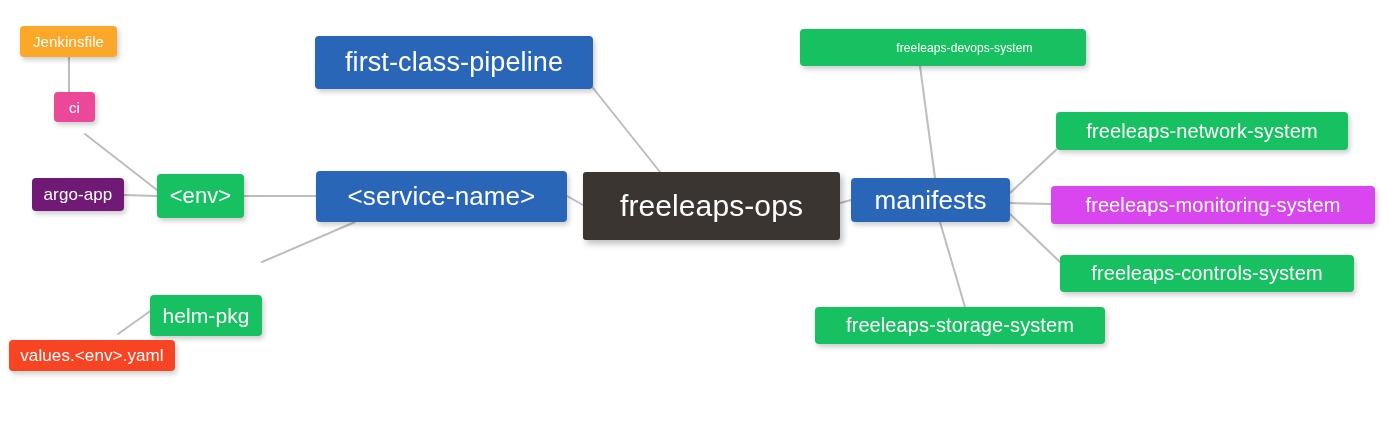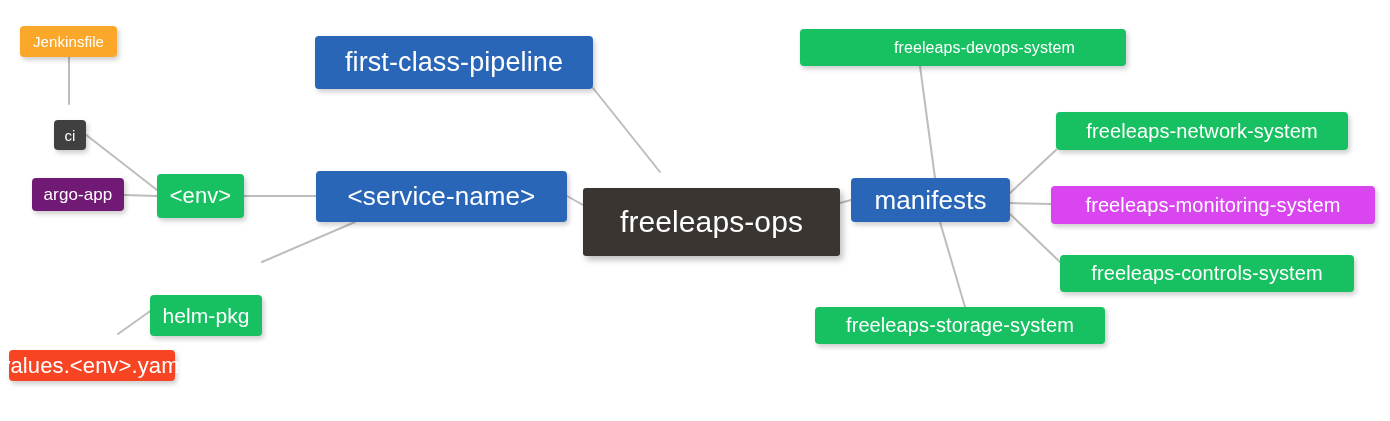--- a/index.html
+++ b/index.html
@@ -56,29 +56,29 @@
       <line x1="157" y1="196" x2="124" y2="195" stroke="#bdbdbd" stroke-width="2" stroke-linecap="round"></line>
       <line x1="69" y1="104" x2="69" y2="57" stroke="#bdbdbd" stroke-width="2" stroke-linecap="round"></line>
       <line x1="170" y1="297" x2="118" y2="334" stroke="#bdbdbd" stroke-width="2" stroke-linecap="round"></line>
       <line x1="935" y1="178" x2="920" y2="66" stroke="#bdbdbd" stroke-width="2" stroke-linecap="round"></line>
       <line x1="1010" y1="193" x2="1056" y2="150" stroke="#bdbdbd" stroke-width="2" stroke-linecap="round"></line>
       <line x1="1010" y1="203" x2="1051" y2="204" stroke="#bdbdbd" stroke-width="2" stroke-linecap="round"></line>
       <line x1="1010" y1="214" x2="1060" y2="262" stroke="#bdbdbd" stroke-width="2" stroke-linecap="round"></line>
       <line x1="940" y1="222" x2="965" y2="307" stroke="#bdbdbd" stroke-width="2" stroke-linecap="round"></line>
     </svg>
   <div id="nodes">
-      <div class="node root" style="left: 583px; top: 188px; width: 257px; height: 68px; background: rgb(59, 53, 50); font-size: 30px;">freeleaps-ops</div>
+      <div class="node root" style="left: 583px; top: 172px; width: 257px; height: 68px; background: rgb(59, 53, 50); font-size: 30px;">freeleaps-ops</div>
       <div class="node" style="left: 316px; top: 171px; width: 251px; height: 51px; background: rgb(42, 102, 183); font-size: 26px;">&lt;service-name&gt;</div>
       <div class="node" style="left: 851px; top: 178px; width: 159px; height: 44px; background: rgb(42, 102, 183); font-size: 26px;">manifests</div>
       <div class="node" style="left: 315px; top: 36px; width: 278px; height: 53px; background: rgb(42, 102, 183); font-size: 27px;">first-class-pipeline</div>
       <div class="node" style="left: 157px; top: 174px; width: 87px; height: 44px; background: rgb(23, 192, 96); font-size: 22px;">&lt;env&gt;</div>
       <div class="node" style="left: 150px; top: 256px; width: 112px; height: 41px; background: rgb(23, 192, 96); font-size: 21px; margin-top: 39px;">helm-pkg</div>
-      <div class="node" style="left: 54px; top: 120px; width: 32px; height: 30px; background: #404040; font-size: 15px;">ci</div>
+      <div class="node" style="left: 54px; top: 92px; width: 41px; height: 30px; background: #ec4899; font-size: 15px;">ci</div>
       <div class="node" style="left: 32px; top: 178px; width: 92px; height: 33px; background: #701a75; font-size: 17px;">argo-app</div>
-      <div class="node" style="left: 9px; top: 350px; width: 166px; height: 31px; background: rgb(247, 69, 36); font-size: 22px;">values.&lt;env&gt;.yaml</div>
+      <div class="node" style="left: 9px; top: 340px; width: 166px; height: 31px; background: rgb(247, 69, 36); font-size: 17px;">values.&lt;env&gt;.yaml</div>
       <div class="node" style="left: 20px; top: 26px; width: 97px; height: 31px; background: rgb(251, 168, 42); font-size: 15px;">Jenkinsfile</div>
-      <div class="node" style="left: 800px; top: 29px; width: 326px; height: 37px; background: rgb(23, 192, 96); font-size: 16px; padding-left: 43px;">freeleaps-devops-system</div>
+      <div class="node" style="left: 800px; top: 29px; width: 286px; height: 37px; background: rgb(23, 192, 96); font-size: 12px; padding-left: 43px;">freeleaps-devops-system</div>
       <div class="node" style="left: 1056px; top: 112px; width: 292px; height: 38px; background: rgb(23, 192, 96); font-size: 20px;">freeleaps-network-system</div>
       <div class="node" style="left: 1051px; top: 186px; width: 324px; height: 38px; background: #d946ef; font-size: 20px;">freeleaps-monitoring-system</div>
       <div class="node" style="left: 1060px; top: 255px; width: 294px; height: 37px; background: rgb(23, 192, 96); font-size: 20px;">freeleaps-controls-system</div>
       <div class="node" style="left: 815px; top: 307px; width: 290px; height: 37px; background: rgb(23, 192, 96); font-size: 20px;">freeleaps-storage-system</div>
     </div>
 </div>
 
 </body></html>

